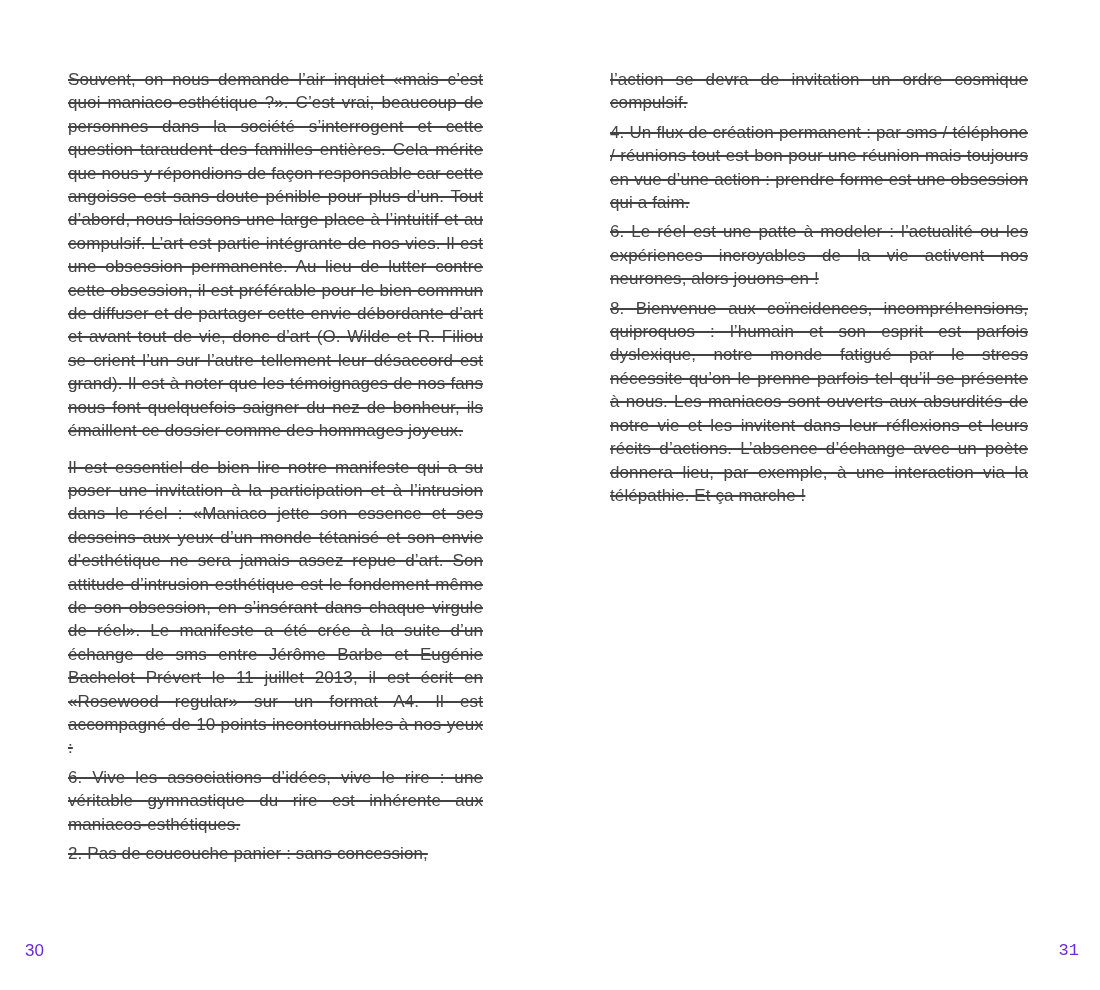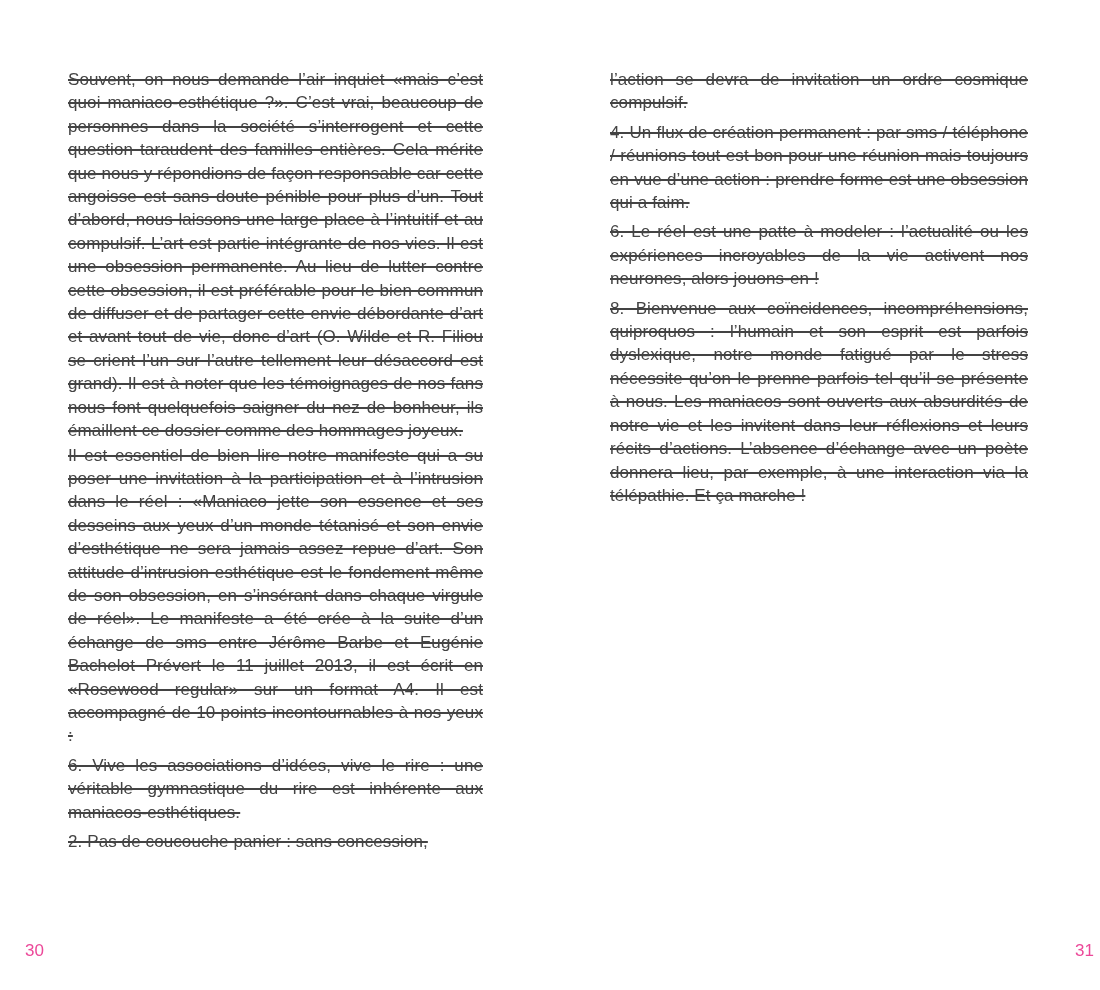--- a/index.html
+++ b/index.html
@@ -25,31 +25,31 @@
     margin: 0 0 6px 0;
     font-size: 17px;
     line-height: 23.4px;
     color: #434343;
     text-align: justify;
     text-decoration: line-through;
     text-decoration-thickness: 1.5px;
     -webkit-text-decoration-line: line-through;
     letter-spacing: 0.1px;
   }
-  .text-col p.tight { margin-bottom: 1px; }
+  .text-col p.tight { margin-bottom: 13px; }
   .folio {
     position: absolute;
     top: 941px;
     font-size: 17px;
     line-height: 20px;
-    color: #ec4899;
+    color: #6d28d9;
     text-decoration: none;
   }
   .folio-left  { left: 25px; }
-  .folio-right { right: 6px; }
+  .folio-right { right: 21px; font-family: Liberation Mono, monospace; }
 </style>
 </head>
 <body>
 
 <div class="spread">
 
   <div class="text-col col-left">
     <p class="tight">Souvent, on nous demande l’air inquiet «mais c’est quoi maniaco-esthétique ?». C’est vrai, beaucoup de personnes dans la société s’interrogent et cette question taraudent des familles entières. Cela mérite que nous y répondions de façon responsable car cette angoisse est sans doute pénible pour plus d’un. Tout d’abord, nous laissons une large place à l’intuitif et au compulsif. L’art est partie intégrante de nos vies. Il est une obsession permanente. Au lieu de lutter contre cette obsession, il est préférable pour le bien commun de diffuser et de partager cette envie débordante d’art et avant tout de vie, donc d’art (O. Wilde et R. Filiou se crient l’un sur l’autre tellement leur désaccord est grand). Il est à noter que les témoignages de nos fans nous font quelquefois saigner du nez de bonheur, ils émaillent ce dossier comme des hommages joyeux.</p>
     <p>Il est essentiel de bien lire notre manifeste qui a su poser une invitation à la participation et à l’intrusion dans le réel : «Maniaco jette son essence et ses desseins aux yeux d’un monde tétanisé et son envie d’esthétique ne sera jamais assez repue d’art. Son attitude d’intrusion esthétique est le fondement même de son obsession, en s’insérant dans chaque virgule de réel». Le manifeste a été crée à la suite d’un échange de sms entre Jérôme Barbe et Eugénie Bachelot Prévert le 11 juillet 2013, il est écrit en «Rosewood regular» sur un format A4. Il est accompagné de 10 points incontournables à nos yeux :</p>
     <p>6. Vive les associations d’idées, vive le rire : une véritable gymnastique du rire est inhérente aux maniacos-esthétiques.</p>

